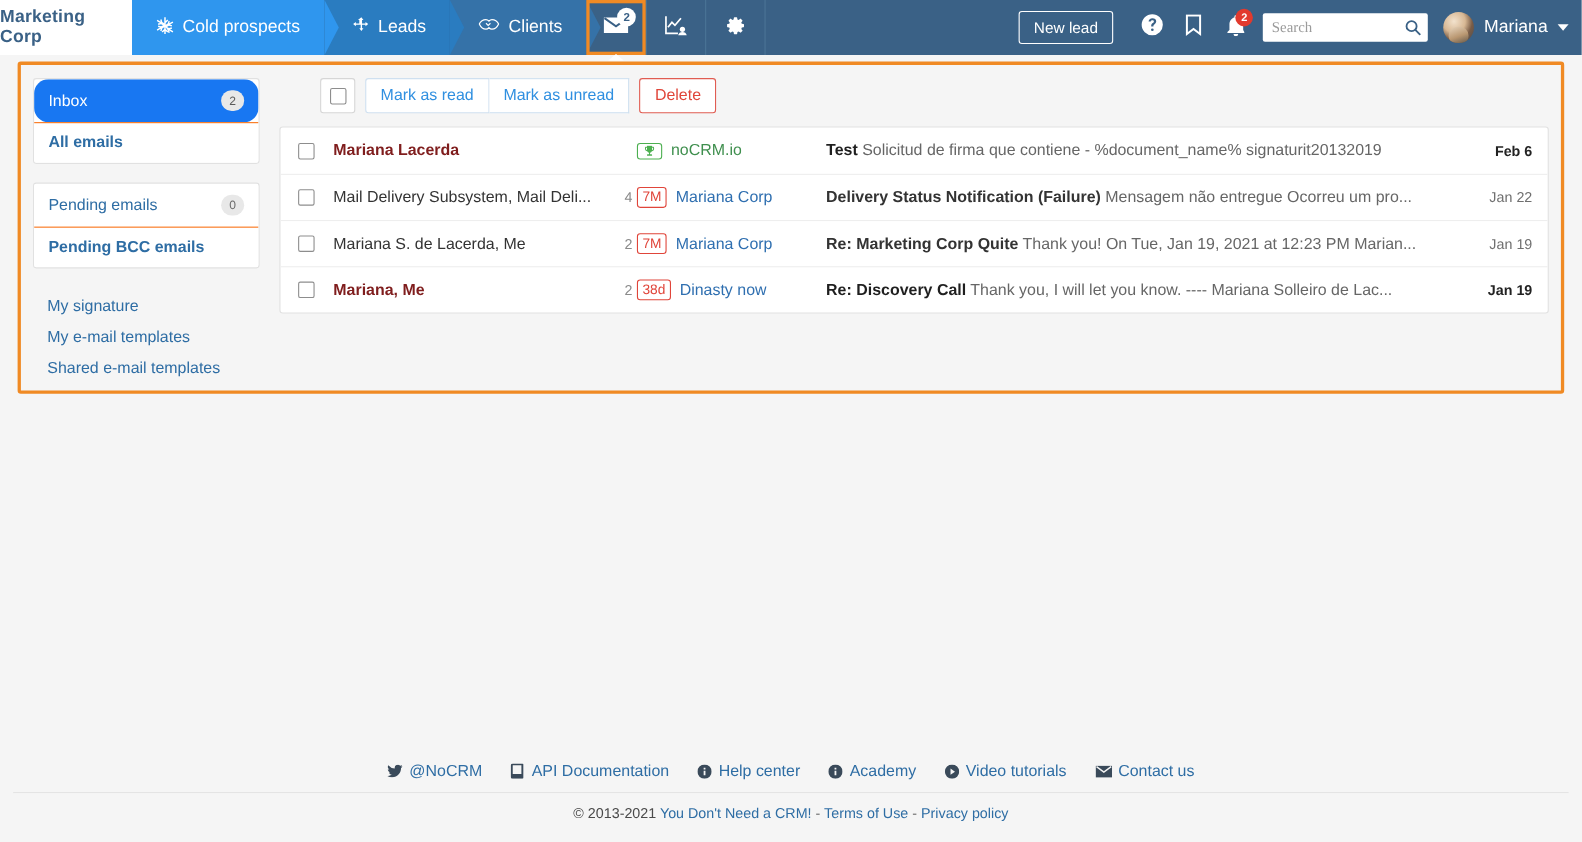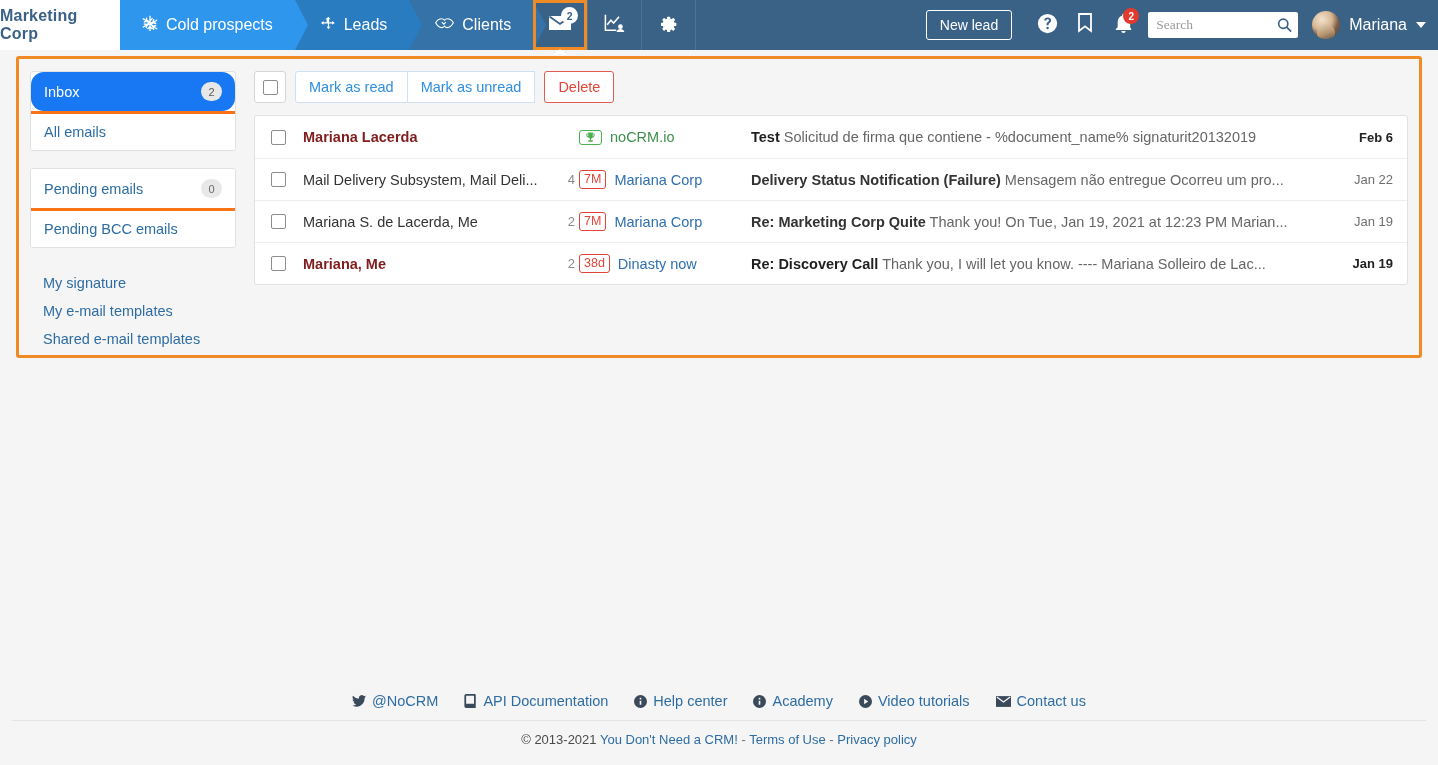--- a/index.html
+++ b/index.html
@@ -215,21 +215,21 @@
   }
   .side-item {
     display: flex; align-items: center;
     justify-content: space-between;
     padding: 10px 13px;
     font-size: 14.5px;
     color: #2e6da4;
     cursor: pointer;
     background: #fff;
   }
-  .side-item + .side-item { border-top: 3px solid #f97316; }
+  .side-item + .side-item { border-top: 1px solid #f97316; font-weight: bold; }
   .side-item.active { background: #1877f2; color: #ffffff; font-weight: normal; border-radius: 13px; }
   .badge-pill {
     background: #e8e8e8;
     color: #6b6b6b;
     border-radius: 10px;
     font-size: 11px;
     min-width: 21px; height: 19px;
     display: flex; align-items: center; justify-content: center;
     padding: 0 6px;
   }
@@ -244,20 +244,21 @@
     text-decoration: none;
     cursor: pointer;
   }
 
   
   .mail-area { flex: 1; min-width: 0; }
   .mail-toolbar {
     display: flex; align-items: flex-start;
     gap: 9px;
     margin-bottom: 12px;
+    margin-left: 37px;
   }
   .tb-check-box {
     width: 32px; height: 32px;
     border: 1px solid #d6d6d6;
     border-radius: 3px;
     background: #fff;
     display: flex; align-items: center; justify-content: center;
     cursor: pointer;
   }
   .cbox {

